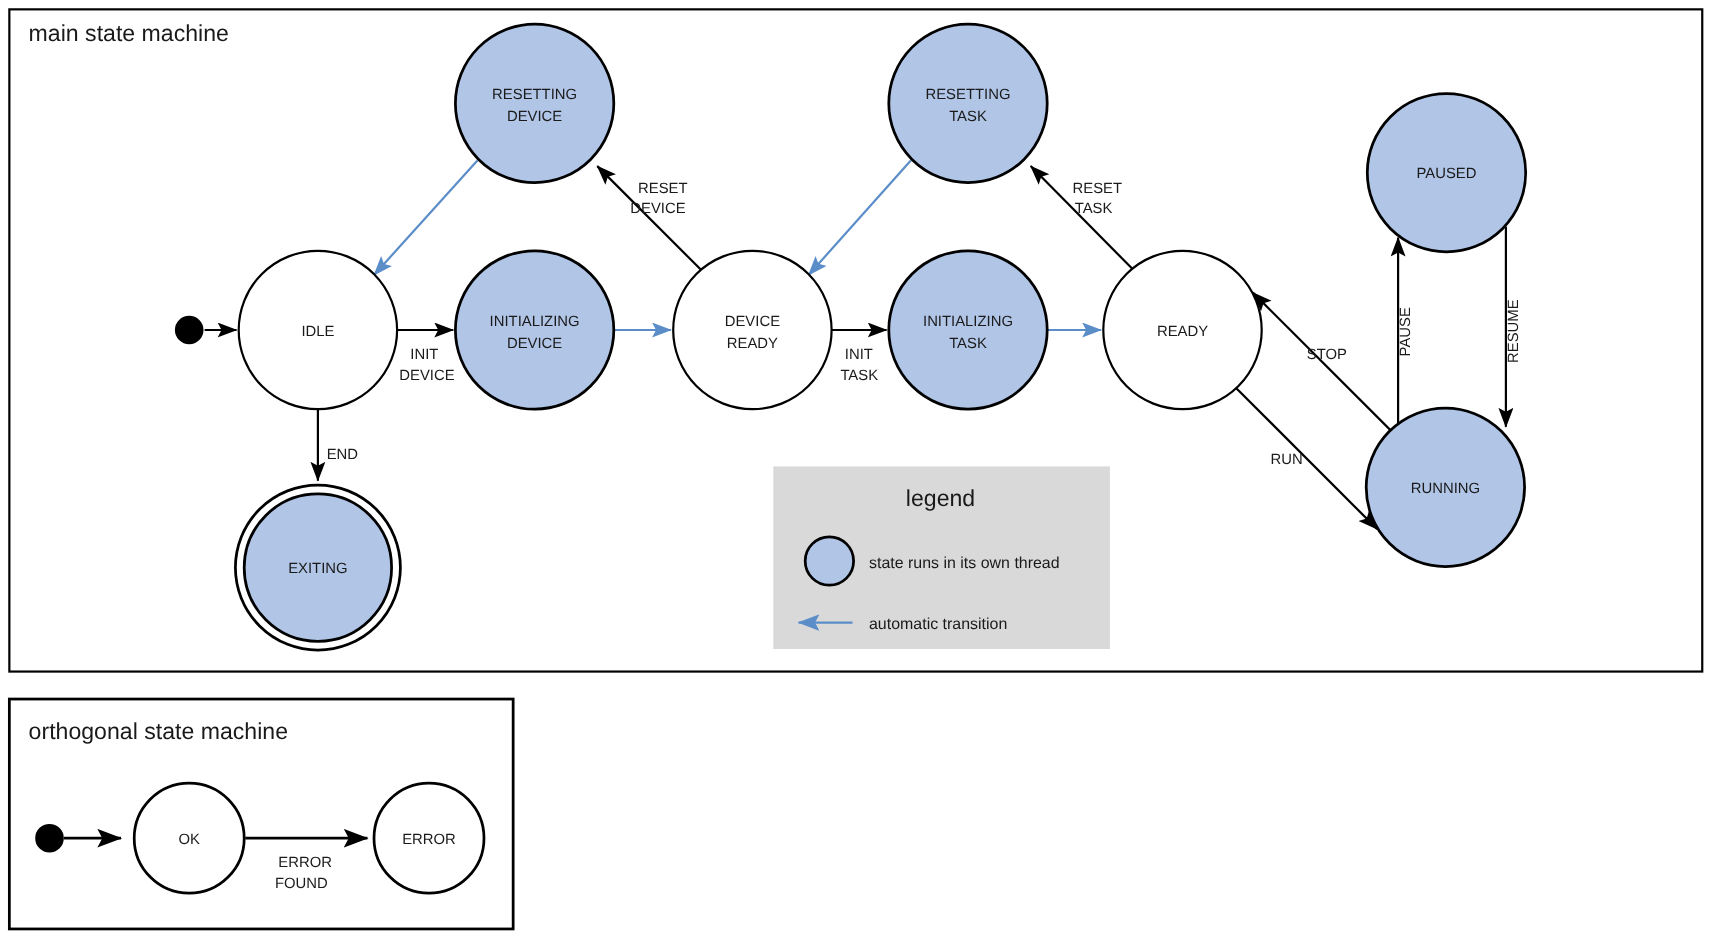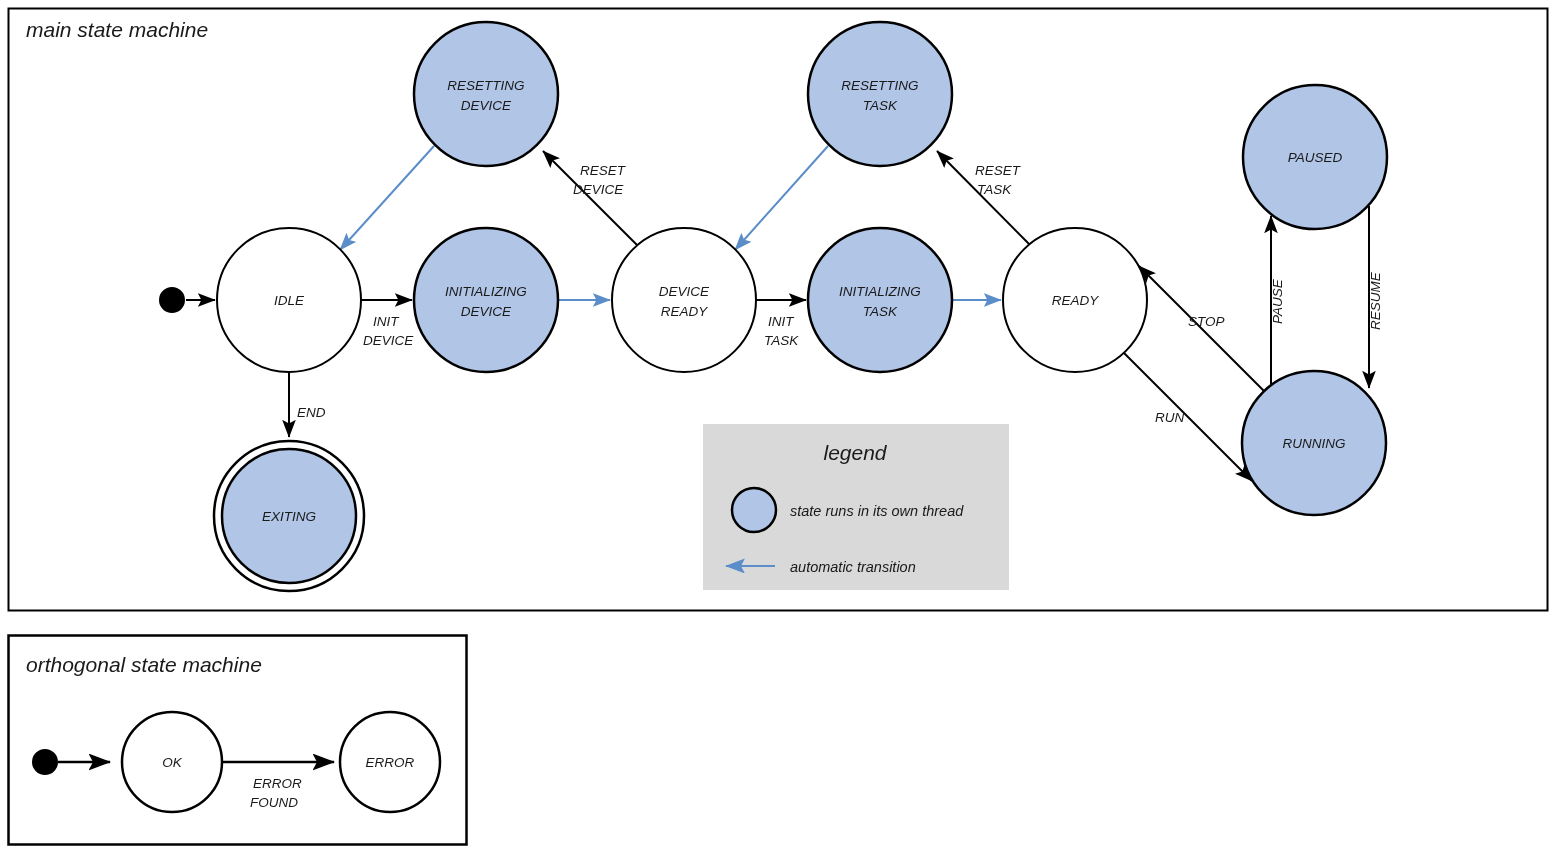--- a/index.html
+++ b/index.html
@@ -1,18 +1,18 @@
 <!DOCTYPE html>
 <html><head>
 <meta charset="utf-8">
 <style>
   html,body{margin:0;padding:0;background:#ffffff;}
   body{width:1555px;height:852px;overflow:hidden;
        font-family:"Liberation Sans","DejaVu Sans",sans-serif;}
-  #stage{position:relative;width:1555px;height:852px;font-style:italic;}
+  #stage{position:relative;width:1555px;height:852px;}
   svg#diagram{position:absolute;left:0;top:0;width:1555px;height:852px;}
   .frame-title{font-size:21px;fill:#1a1a1a;}
   .state-label{font-size:13.5px;fill:#1a1a1a;text-anchor:middle;}
   .edge-label{font-size:13.5px;fill:#1a1a1a;}
   .legend-title{font-size:21px;fill:#1a1a1a;text-anchor:middle;}
   .legend-text{font-size:14.5px;fill:#1a1a1a;}
 </style>
 </head>
 <body>
 

